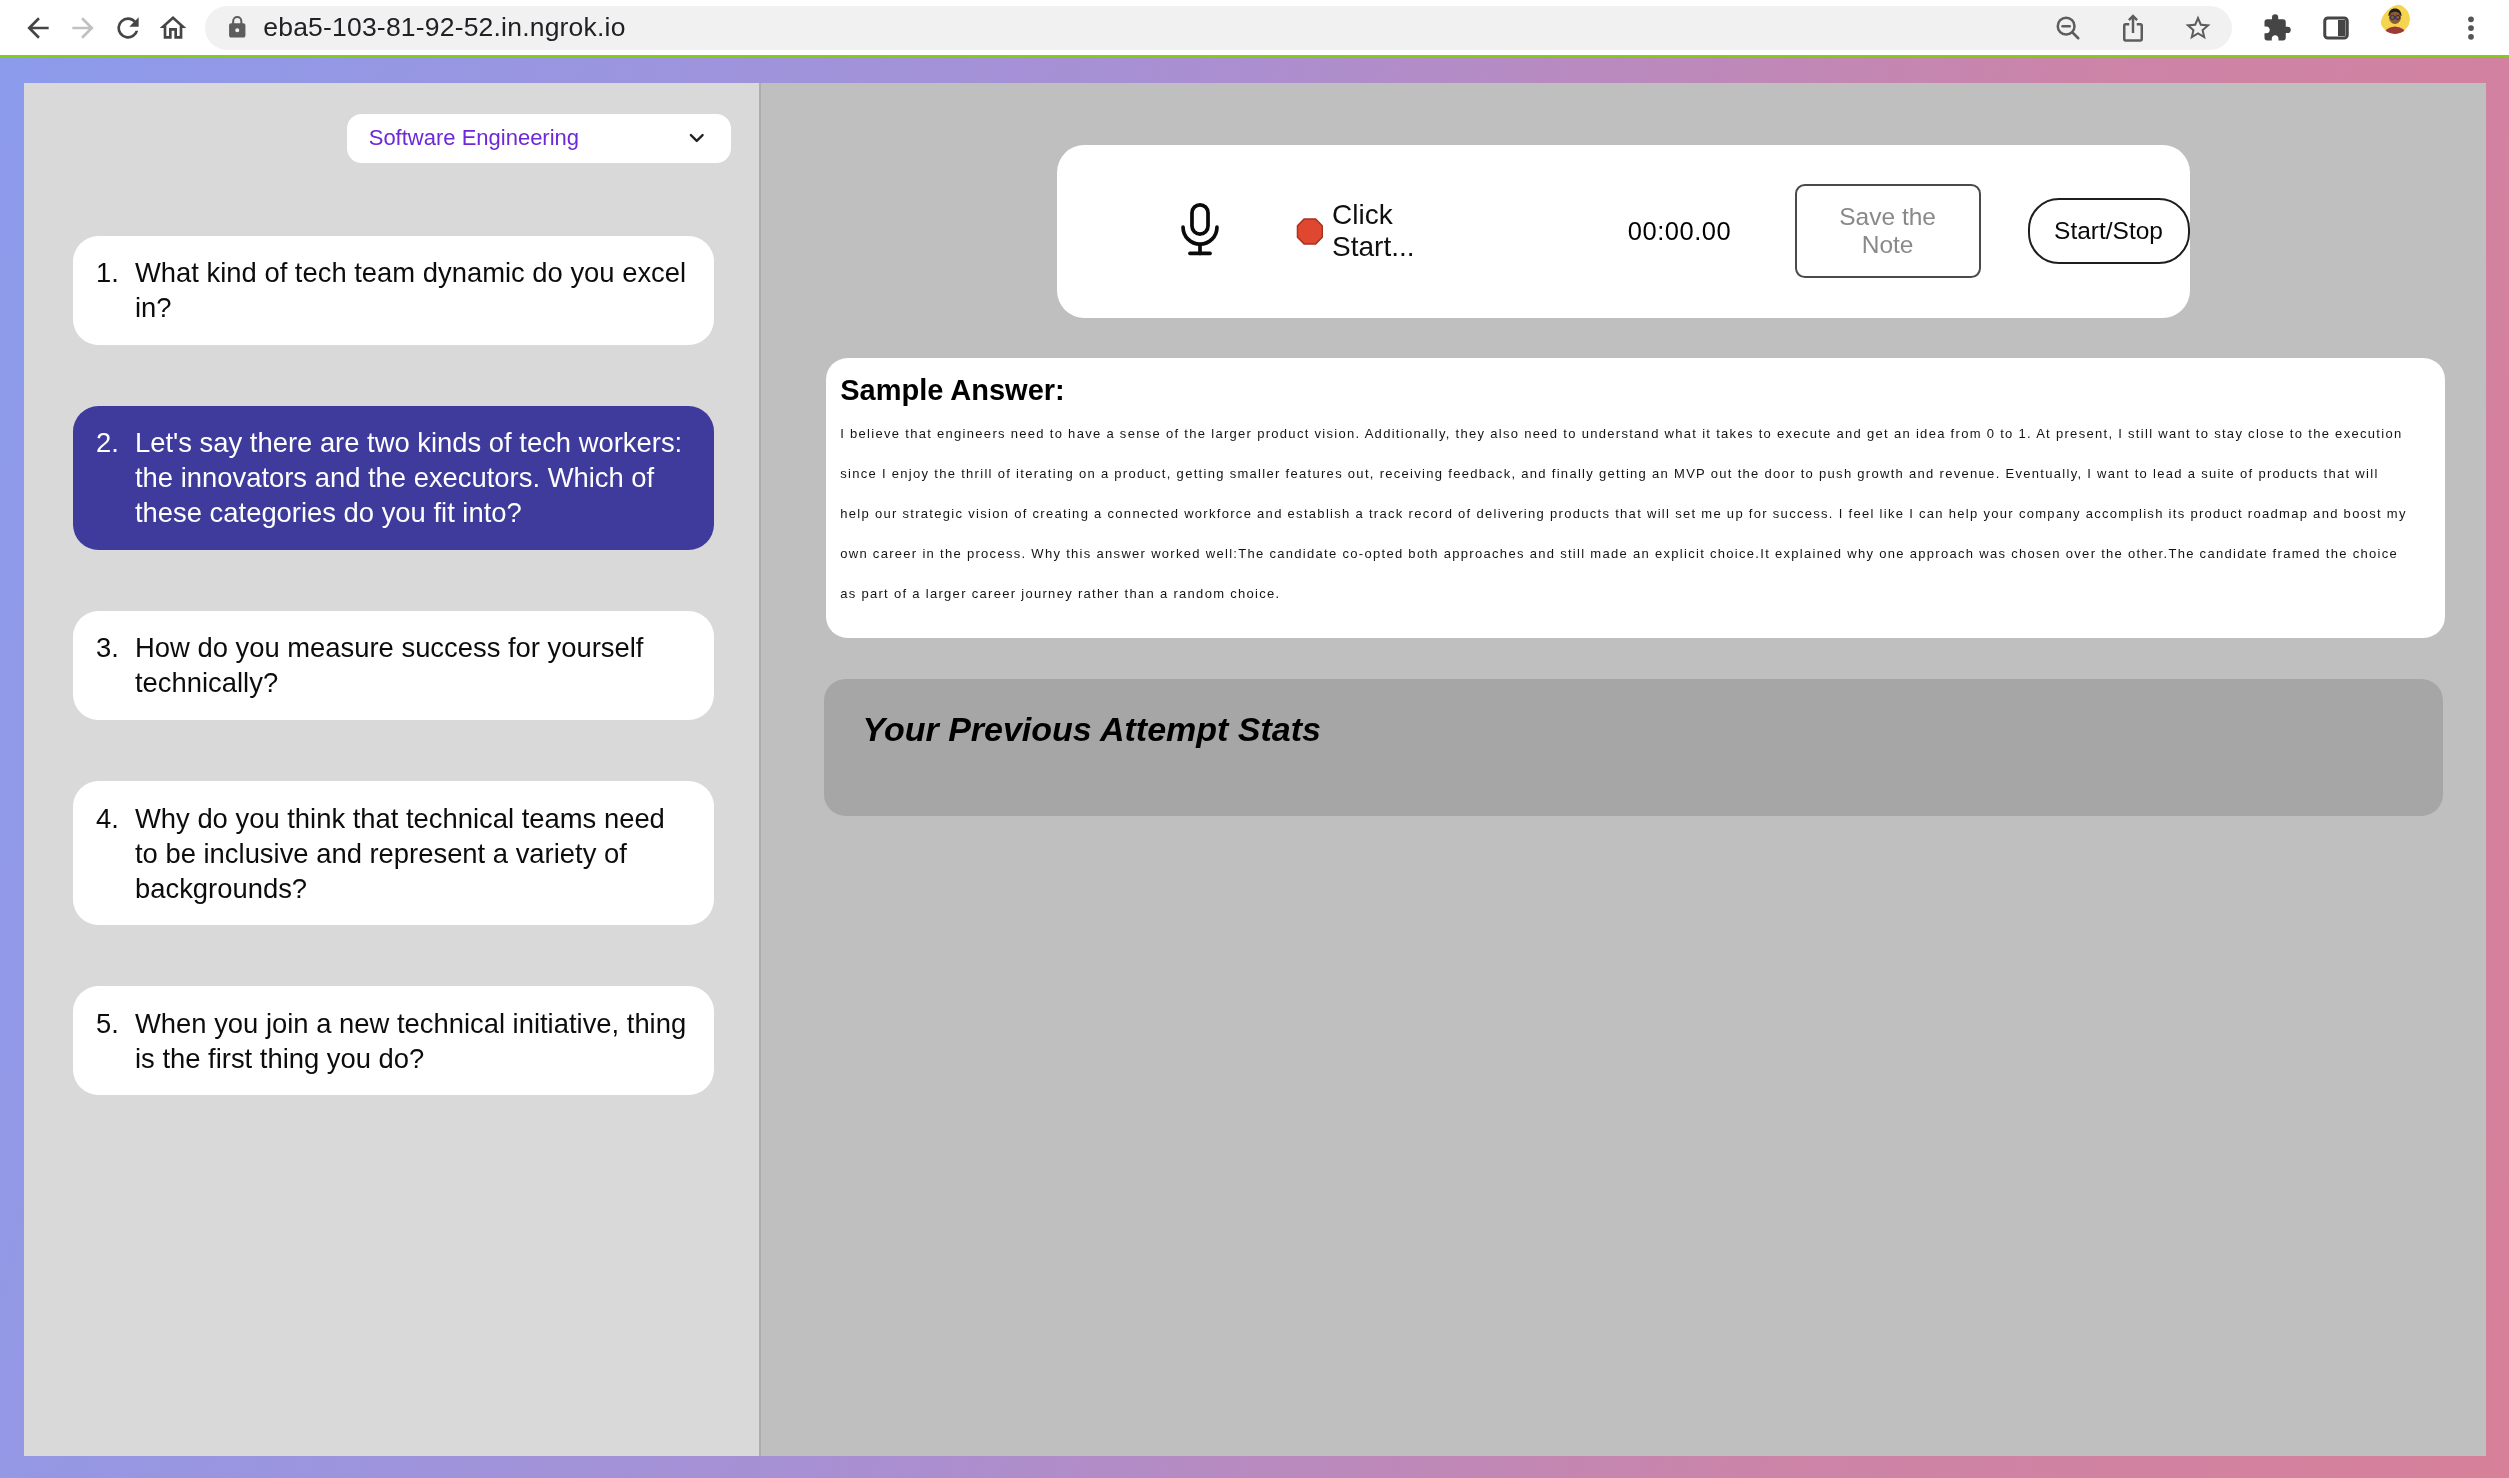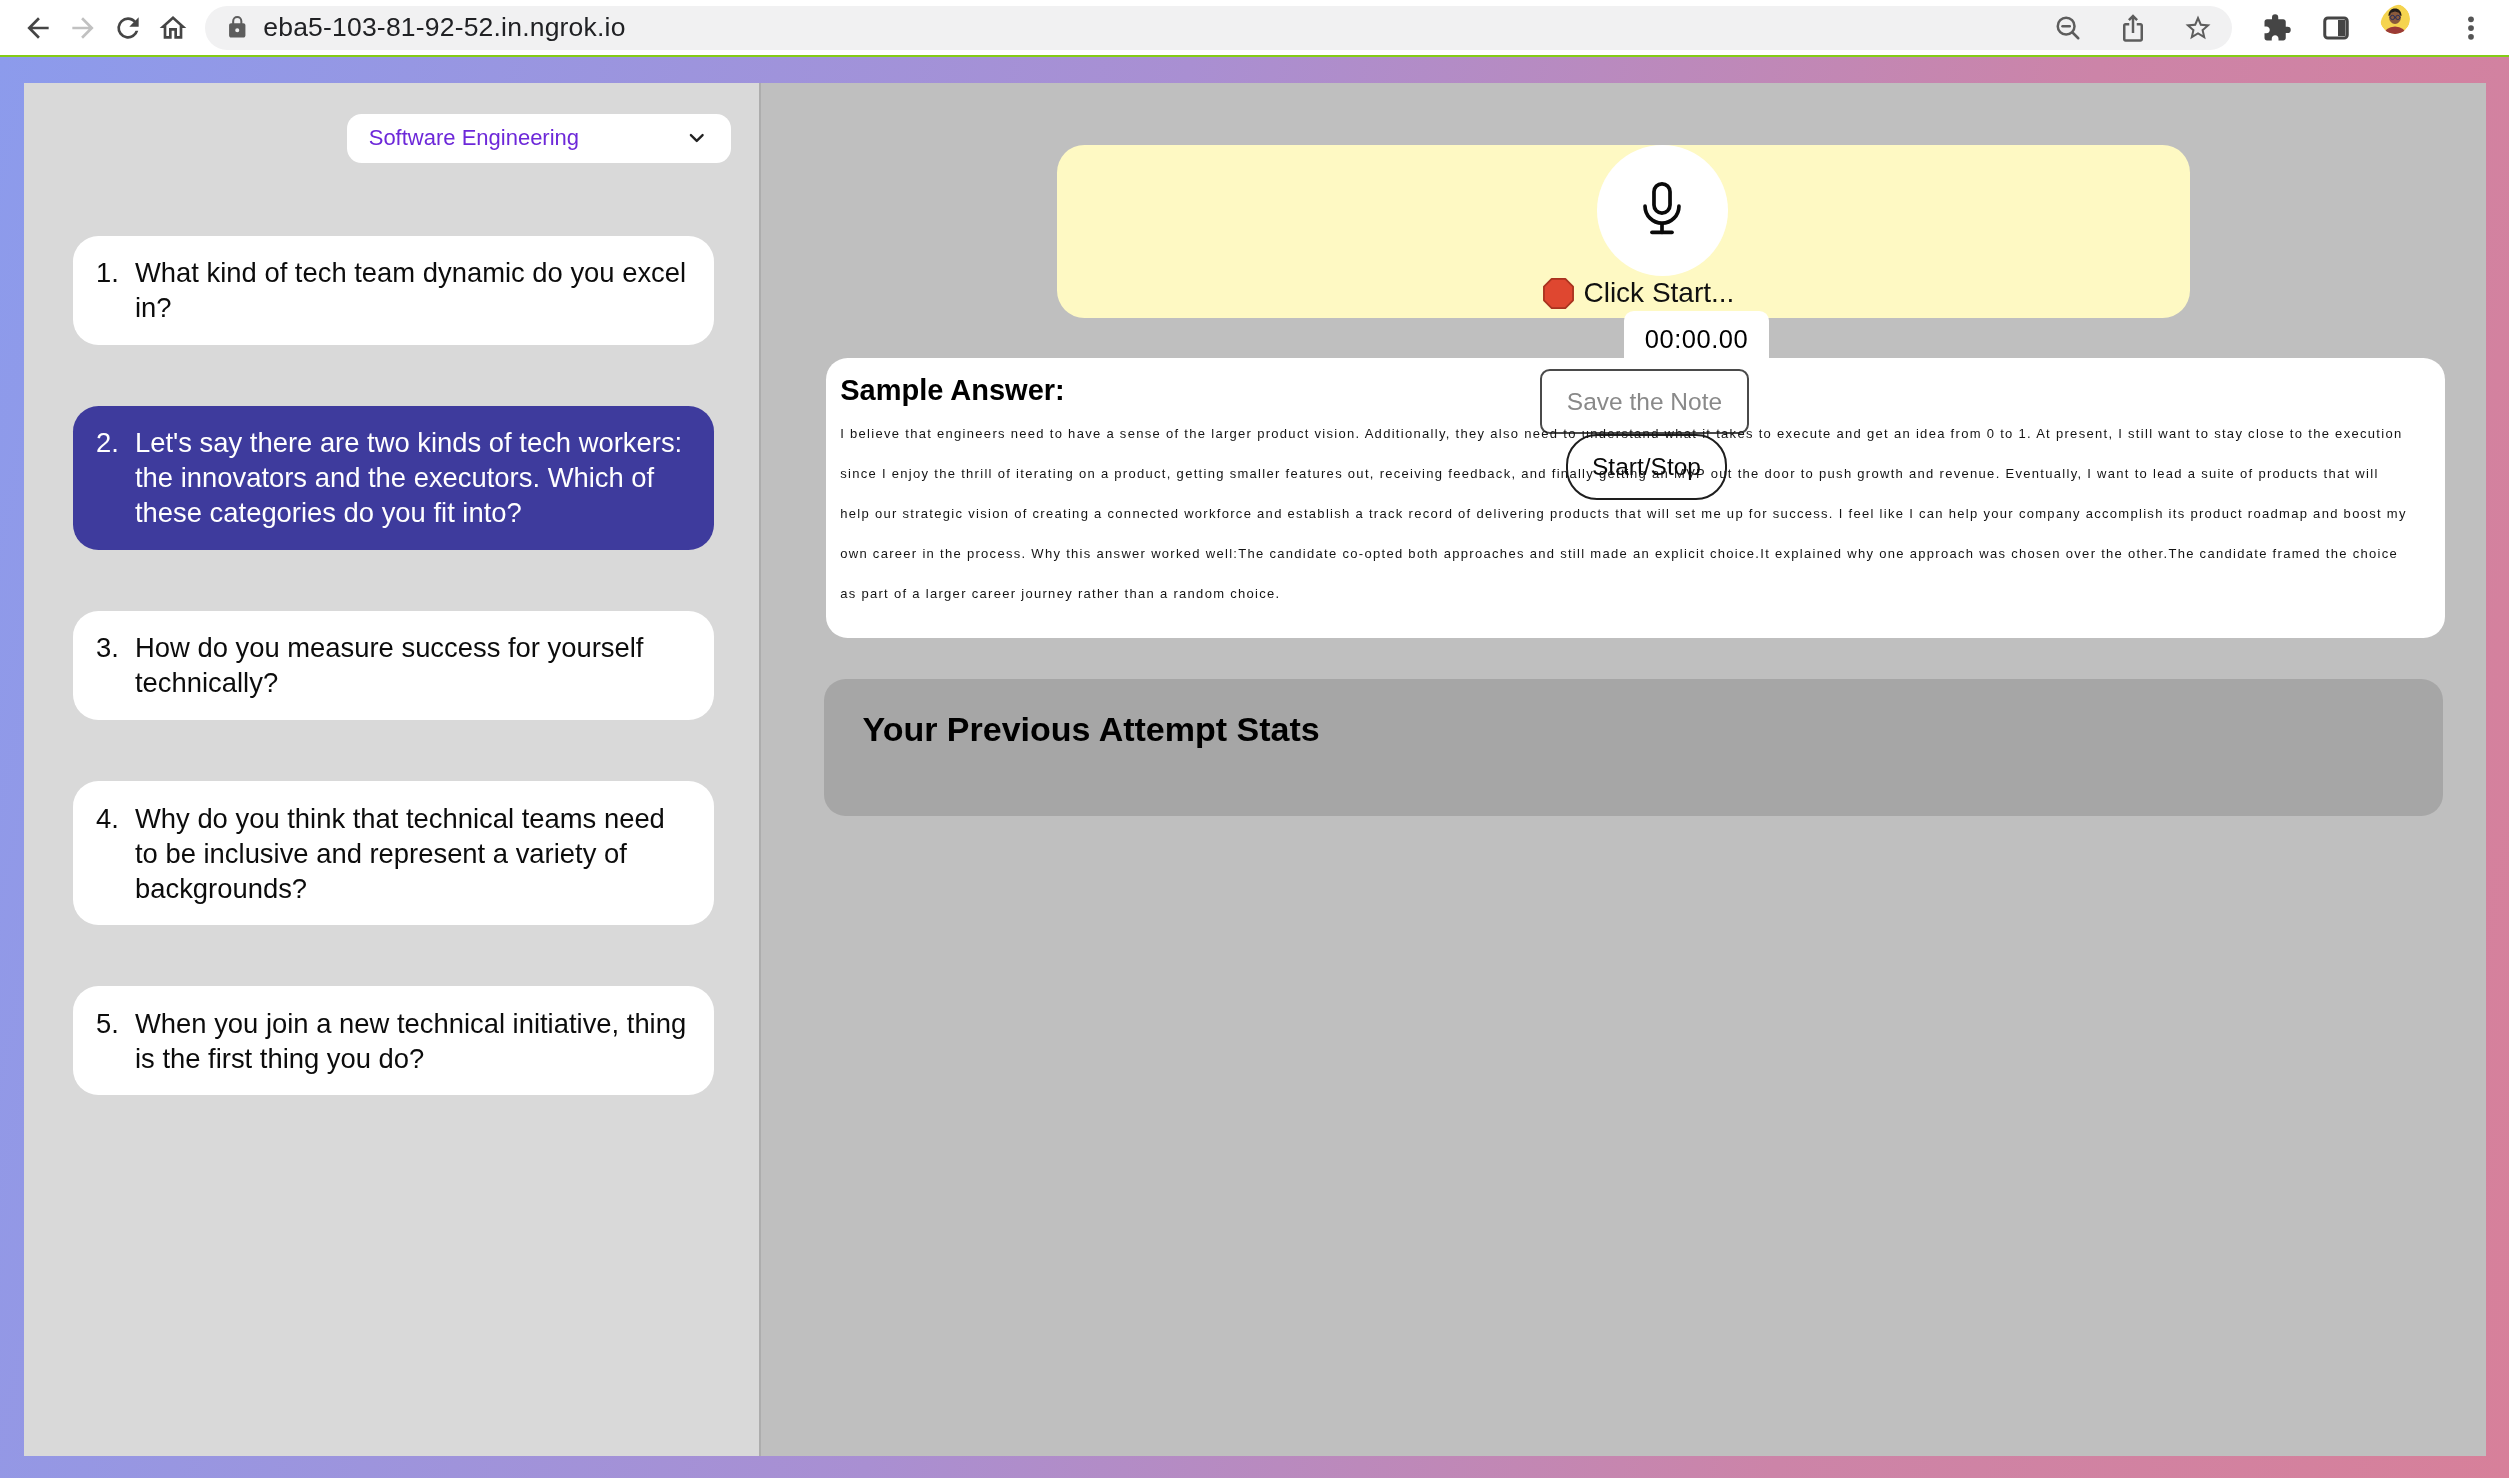--- a/index.html
+++ b/index.html
@@ -26,37 +26,37 @@
   .select-pill { width:384px; height:49px; background:#ffffff; border-radius:14.7px; margin:31px 27.4px 0 auto; display:flex; align-items:center; padding:0 21.6px; cursor:default; }
   .select-pill .sel-label { font-size:22px; color:#6d28d9; }
   .select-pill svg { width:25.5px; height:25.5px; margin-left:auto; }
   .qlist { margin:73px 0 0 49px; width:641px; }
   .qcard { background:#ffffff; border-radius:25.5px; padding:19.6px 25.5px 19.6px 23.5px; margin-bottom:61px; display:flex; font-size:27.4px; line-height:35px; color:#0c0c0c; cursor:pointer; }
   .qcard .qnum { flex:0 0 auto; width:39px; }
   .qcard.selected { background:var(--accent); color:#ffffff; }
 
   
   .main { flex:1 1 auto; background:#bfbfbf; overflow:hidden; }
-  .recorder { width:1133px; height:173px; margin:62px auto 0 auto; background:#fef9c3; border-radius:27.4px; display:flex; align-items:center;flex-direction:column; }
+  .recorder { width:1133px; height:173px; margin:62px auto 0 auto; background:#ffffff; border-radius:27.4px; display:flex; align-items:center; }
   .mic-circle { width:131px; height:131px; border-radius:50%; background:#ffffff; margin-left:78px; display:flex; align-items:center; justify-content:center; flex:0 0 auto; }
   .mic-circle svg { width:74px; height:74px; }
   .rec-status { display:flex; align-items:center; margin-left:29px; gap:7.8px; }
   .rec-status svg { width:35px; height:35px; }
   .rec-status .status-label { font-size:28px; color:#101010; }
   .timer { background:#ffffff; border-radius:9.8px; padding:14.7px 20.6px; font-size:25.5px; color:#000; margin-left:147px; letter-spacing:0.5px; }
   .btn { border:2px solid #1e1e1e; border-radius:9.8px; background:transparent; font-size:24.5px; padding:16.7px 24.5px; font-family:inherit; cursor:pointer; }
   .btn.disabled { color:#898989; border-color:#4a4a4a; }
   .btn.save { margin-left:43px; }
   .btn.startstop { margin-left:47px; color:#0a0a0a;border-radius:31px; }
 
   .sample-card { width:1619px; margin:40px 0 0 65px; background:#ffffff; border-radius:21.6px; padding:16.7px 37px 23.5px 14.7px; }
   .sample-title { font-size:29px; font-weight:bold; color:#000; margin-bottom:7px; }
   .sample-body { font-size:13px; line-height:40px; letter-spacing:1.3px; color:#141414; }
 
-  .stats-panel { width:1619px; height:137px; margin:41px 0 0 63px; background:#a6a6a6; border-radius:21.6px; padding:31px 0 0 39px; }
+  .stats-panel { width:1619px; height:137px; margin:41px 0 0 63px; background:#a6a6a6; border-radius:21.6px; padding:31px 0 0 39px;font-style:italic; }
   .stats-title { font-size:34px; font-weight:bold; color:#000; }
 
   .ic { fill:#5d5d5d; }
 </style>
 </head>
 <body>
 
 <div class="toolbar">
   <div class="nav-btn">
     <svg viewBox="0 0 24 24">

